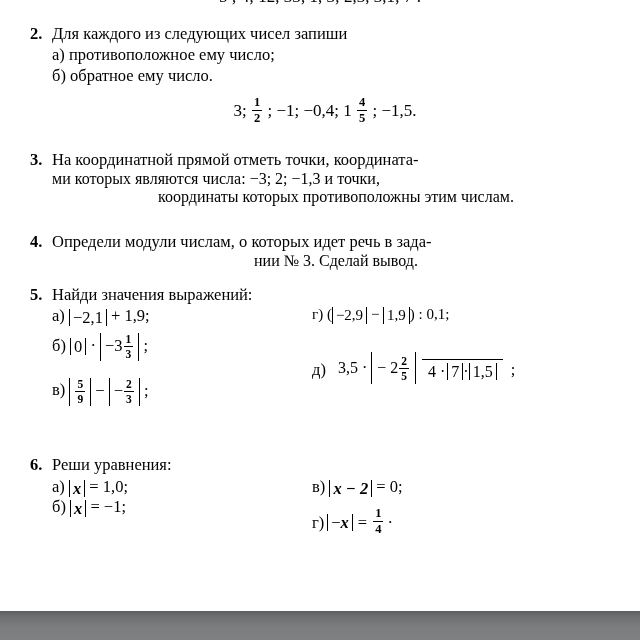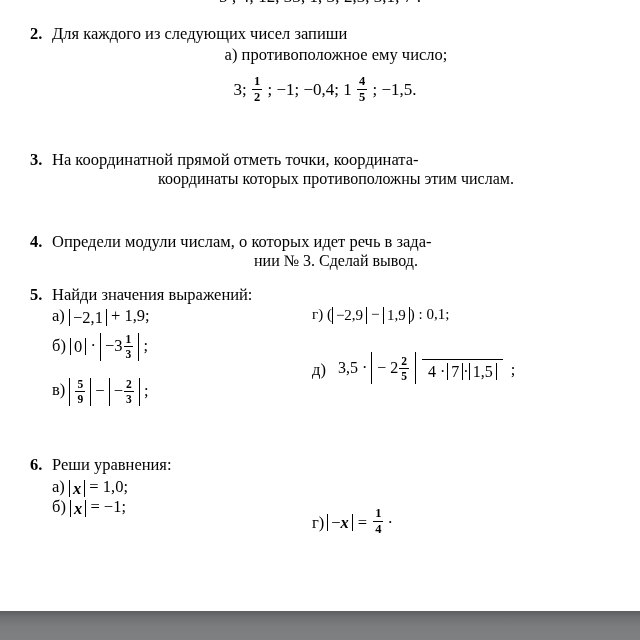--- a/index.html
+++ b/index.html
@@ -44,21 +44,21 @@
     line-height:20px;
   }
   .tnum{
     font-weight:bold;
     width:22px;
     flex:0 0 22px;
     font-size:16.5px;
   }
   .ttext{flex:1 1 auto;}
   .cont{margin-left:22px;text-align:center;}
-  .sub{margin-left:22px;font-size:16.5px;line-height:21px;text-align:center;}
+  .sub{margin-left:22px;font-size:16.5px;line-height:21px;}
   .justify{
     text-align:justify;
     text-align-last:left;
   }
 
   
   .math{font-family:"Liberation Serif", serif;}
   .italic{font-style:italic;}
   .center{text-align:center;}
 
@@ -147,20 +147,24 @@
   </div>
 
   <div class="task" style="top:24px;">
     <div class="tline">
       <span class="tnum">2.</span>
       <span class="ttext">Для каждого из следующих чисел запиши</span>
     </div>
     <div class="sub">
       <span>а)</span>
       <span>противоположное ему число;</span>
+    </div>
+    <div class="sub">
+      <span>б)</span>
+      <span>обратное ему число.</span>
     </div>
 
     <div class="center math" style="margin-top:11px;font-size:17px;">
       <span>3;</span>
       <span class="frac">
         <span class="num">1</span>
         <span class="den">2</span>
       </span>
       <span>; −1; −0,4;  1</span>
       <span class="frac">
@@ -169,20 +173,21 @@
       </span>
       <span>; −1,5.</span>
     </div>
   </div>
 
   <div class="task" style="top:150px;">
     <div class="tline">
       <span class="tnum">3.</span>
       <span class="ttext">На координатной прямой отметь точки, координата-</span>
     </div>
+    <div class="cont justify" style="width:408px;">ми которых являются числа: −3;  2; −1,3 и точки,</div>
     <div class="cont">координаты которых противоположны этим числам.</div>
   </div>
 
   <div class="task" style="top:232px;">
     <div class="tline">
       <span class="tnum">4.</span>
       <span class="ttext">Определи модули числам, о которых идет речь в зада-</span>
     </div>
     <div class="cont">нии № 3. Сделай вывод.</div>
   </div>
@@ -273,20 +278,25 @@
     <span class="vbar italic" style="font-weight:bold;">x</span>
     <span>= 1,0;</span>
   </div>
 
   <div style="position:absolute;left:52px;top:497px;font-size:16.5px;" class="math">
     <span>б)</span>
     <span class="vbar italic" style="font-weight:bold;">x</span>
     <span>= −1;</span>
   </div>
 
+  <div style="position:absolute;left:312px;top:477px;font-size:16.5px;" class="math">
+    <span>в)</span>
+    <span class="vbar"><span class="italic" style="font-weight:bold;">x  − 2</span></span>
+    <span>= 0;</span>
+  </div>
 
   <div style="position:absolute;left:312px;top:508px;font-size:16.5px;display:flex;align-items:center;" class="math">
     <span>г)</span>
     <span class="vbar" style="margin-left:3px;"><span>−</span><span class="italic" style="font-weight:bold;">x</span></span>
     <span style="margin:0 5px;">=</span>
     <span class="frac">
       <span class="num">1</span>
       <span class="den">4</span>
     </span>
     <span style="margin-left:3px;">·</span>

